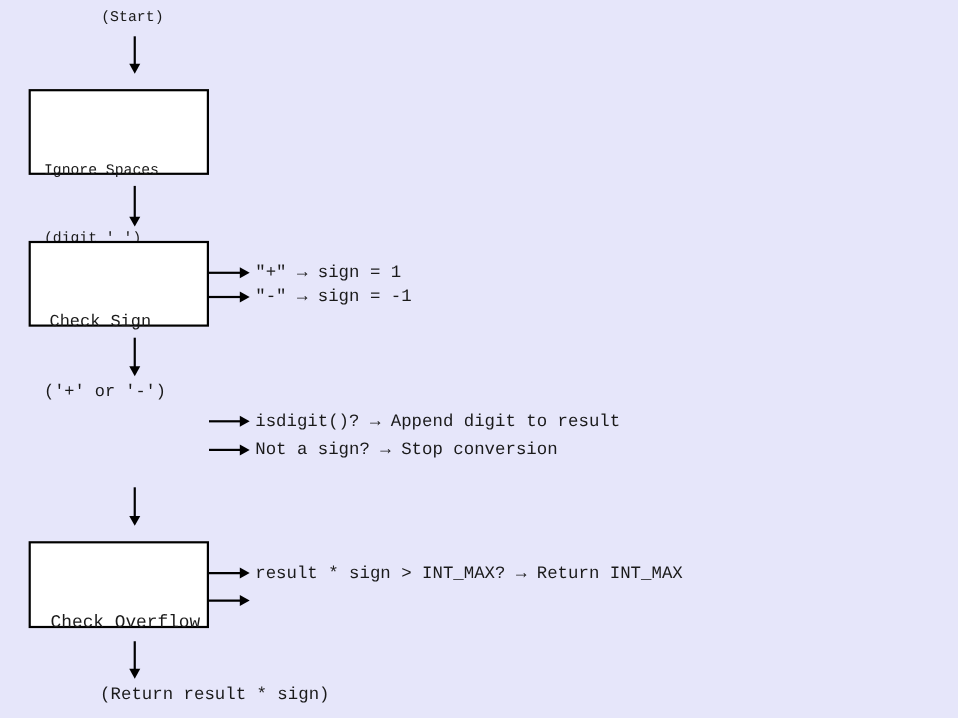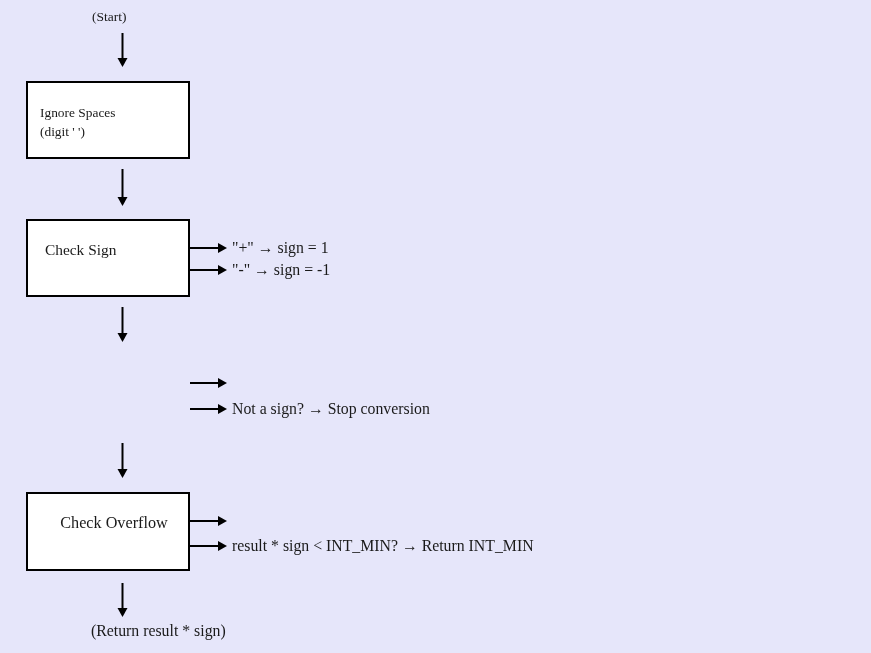--- a/index.html
+++ b/index.html
@@ -2,21 +2,21 @@
 <html style="--bg: #E6E6FA; --boxfill: #FFFFFF; --line: #000000; --text: #1A1A1A;"><head>
 <meta charset="utf-8">
 <style>
   html, body { margin: 0; padding: 0; }
   body { background: var(--bg, #E6E6FA); }
   .canvas {
     position: relative;
     width: 871px;
     height: 653px;
     background: var(--bg, #E6E6FA);
-    font-family: Liberation Serif, serif;
+    font-family: Liberation Mono, monospace;
     color: var(--text, #1A1A1A);
     overflow: hidden;
   }
   .connectors {
     position: absolute;
     left: 0; top: 0;
     width: 871px; height: 653px;
     pointer-events: none;
   }
   .connectors line { stroke: var(--line, #000); stroke-width: 2; }
@@ -29,21 +29,21 @@
   .end-label   { left: 91px; top: 621px; font-size: 15.8px; line-height: 20px; }
   .box {
     position: absolute;
     left: 26px;
     width: 164px;
     box-sizing: border-box;
     border: 2px solid var(--line, #000);
     background: var(--boxfill, #fff);
   }
   .box .bt { padding-left: 12px; }
-  .box .line { white-space: pre; }
+  .box .line { white-space: pre; margin-top: 43px; }
   .b0 { top: 81px;  height: 78px; }
   .b1 { top: 219px; height: 78px; }
   .b2 { top: 355px; height: 78px; }
   .b3 { top: 492px; height: 79px; }
   .b0 .bt { padding-top: 20px; font-size: 13.4px; }
   .b0 .line { line-height: 19px; }
   .b1 .bt { padding-top: 18px; font-size: 15.4px; }
   .b1 .line { line-height: 21px; }
   .b1 .line:first-child { padding-left: 5px; }
   .b2 .bt { padding-top: 15px; font-size: 16.2px; }
@@ -124,32 +124,34 @@
   <div class="box b0">
     <div class="bt">
       <div class="line">Ignore Spaces</div>
       <div class="line">(digit ' ')</div>
     </div>
   </div>
 
   <div class="box b1">
     <div class="bt">
       <div class="line">Check Sign</div>
+      <div class="line">('+' or '-')</div>
     </div>
   </div>
 
 
   <div class="box b3">
     <div class="bt">
       <div class="line">Check Overflow</div>
     </div>
   </div>
 
   <div class="branch br-2-0">"+" → sign = 1</div>
   <div class="branch br-2-1">"-" → sign = -1</div>
 
+  <div class="branch br-3-0">isdigit()? → Append digit to result</div>
   <div class="branch br-3-1">Not a sign? → Stop conversion</div>
 
-  <div class="branch br-4-1">result * sign &lt; INT_MIN? → Return INT_MIN</div>
+  <div class="branch br-4-0">result * sign &gt; INT_MAX? → Return INT_MAX</div>
 
   <div class="terminal end-label">(Return result * sign)</div>
 
 </div>
 
 </body></html>

